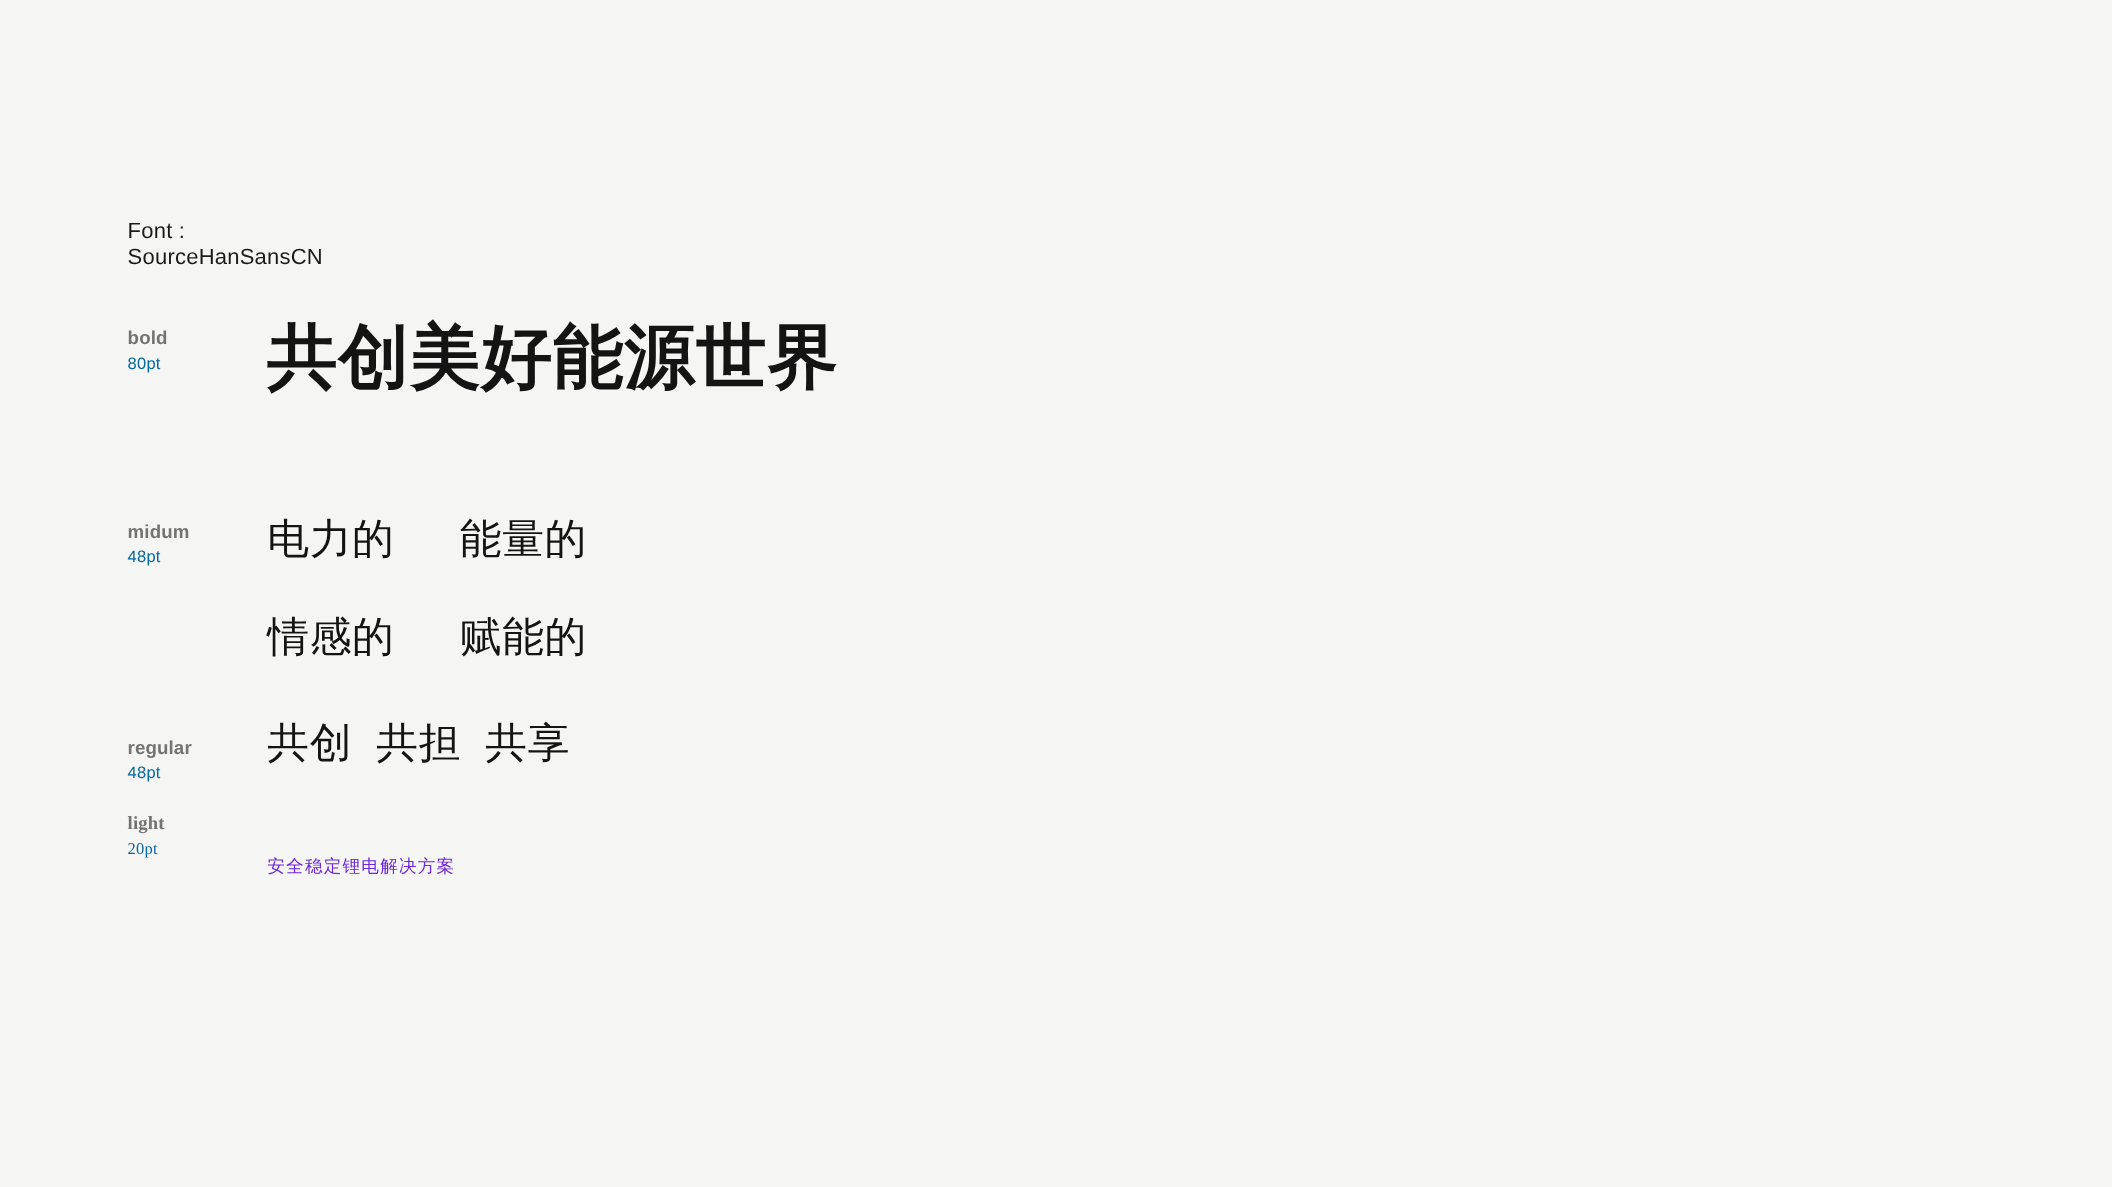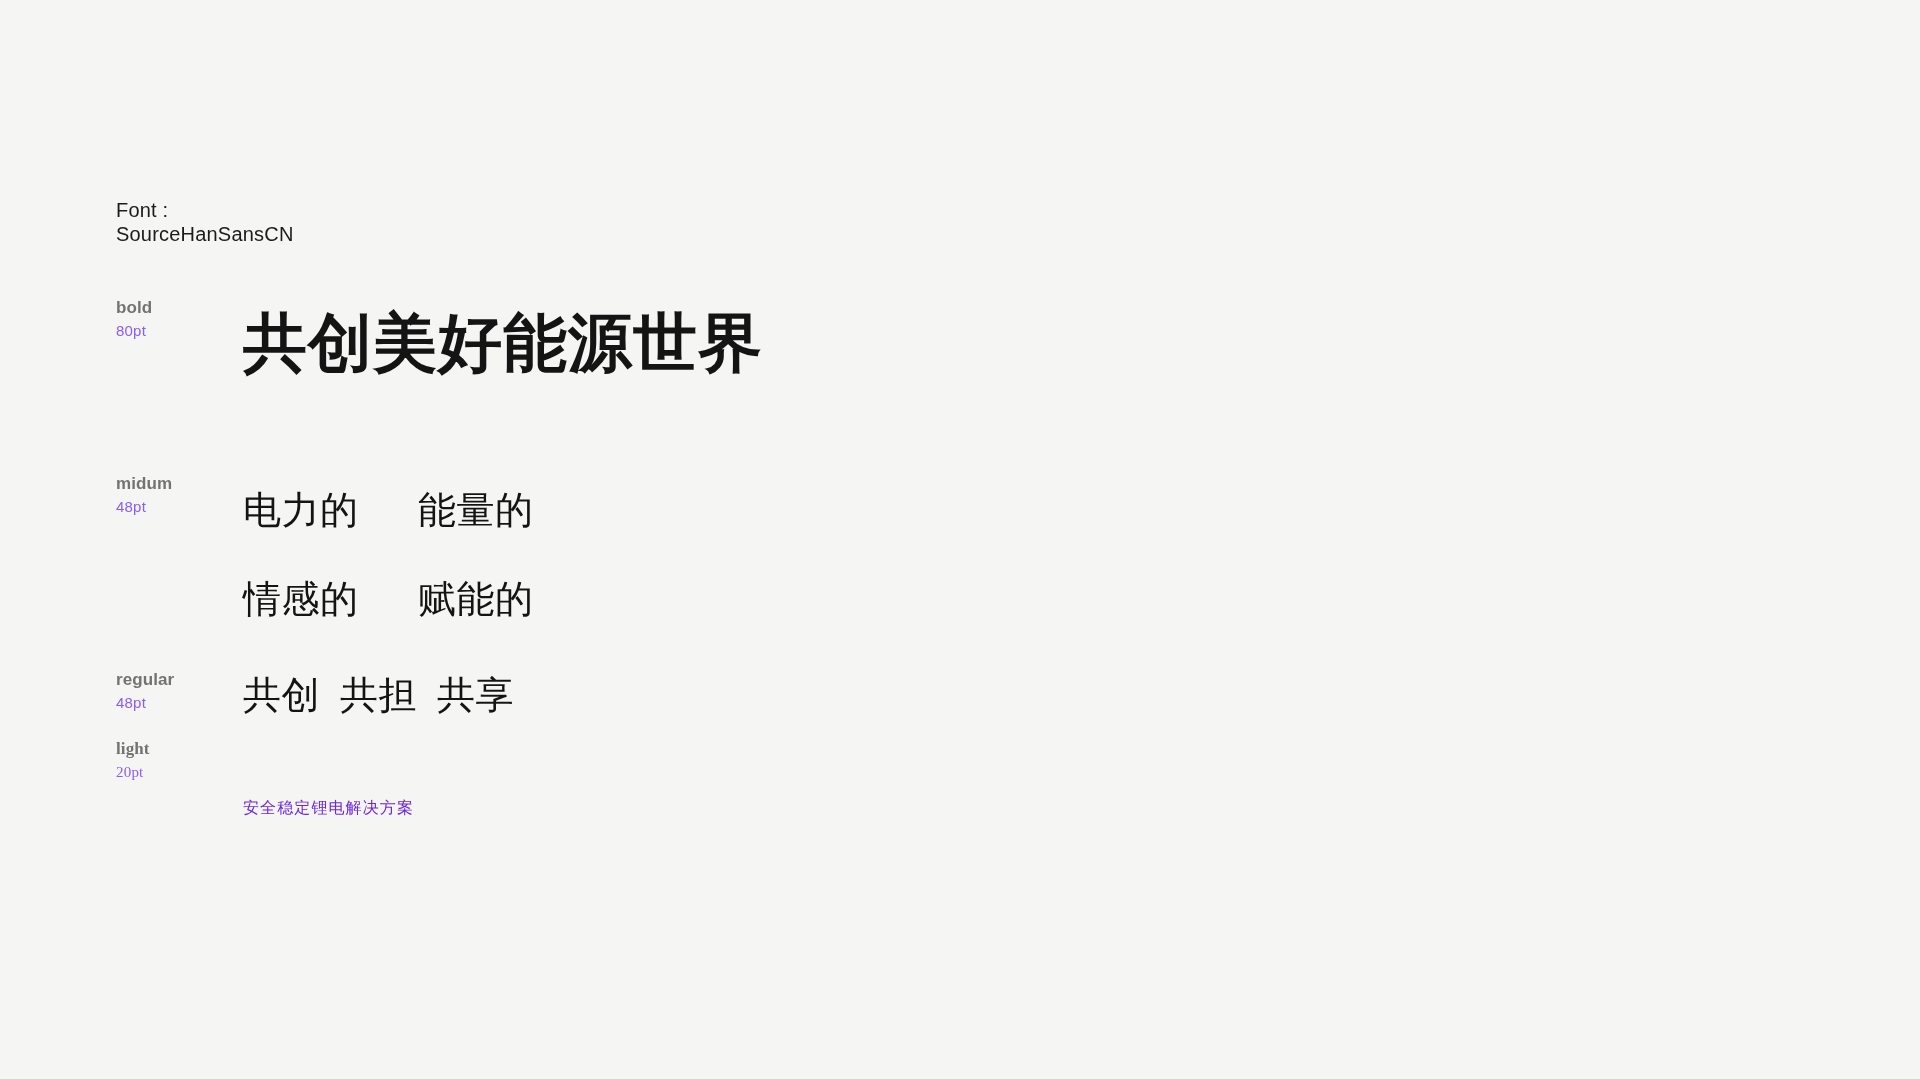--- a/index.html
+++ b/index.html
@@ -59,29 +59,28 @@
     font-weight: 700;
     color: #737373;
     letter-spacing: 0.1px;
     line-height: 1.1;
   }
   .weight-size {
     display: block;
     margin-top: 5px;
     font-size: 15px;
     font-weight: 400;
-    color: #8b5cf6;
+    color: #0369a1;
     letter-spacing: 0.2px;
     line-height: 1.1;
   }
 
   .sample {
     position: absolute;
     color: #141414;
-    margin-top: 19px;
   }
 
   
   .column.left  .weight-label { left: 116px; }
   .column.left  .sample       { left: 243px; }
 
   
   .row.bold    .weight-label { top: 299px; }
   .row.medium  .weight-label { top: 475px; }
   .row.regular .weight-label { top: 671px; }
@@ -110,21 +109,20 @@
   }
 
   
   .sample.phrase {
     top: 655px;
     font-size: 38px;
     font-weight: 400;
     letter-spacing: 0.5px;
     line-height: 1.12;
     white-space: pre;
-    font-family: Liberation Serif, serif;
   }
 
   
   .sample.caption {
     top: 779px;
     font-size: 16px;
     font-weight: 300;
     letter-spacing: 1.1px;
     line-height: 1.3;
     color: #6d28d9;

